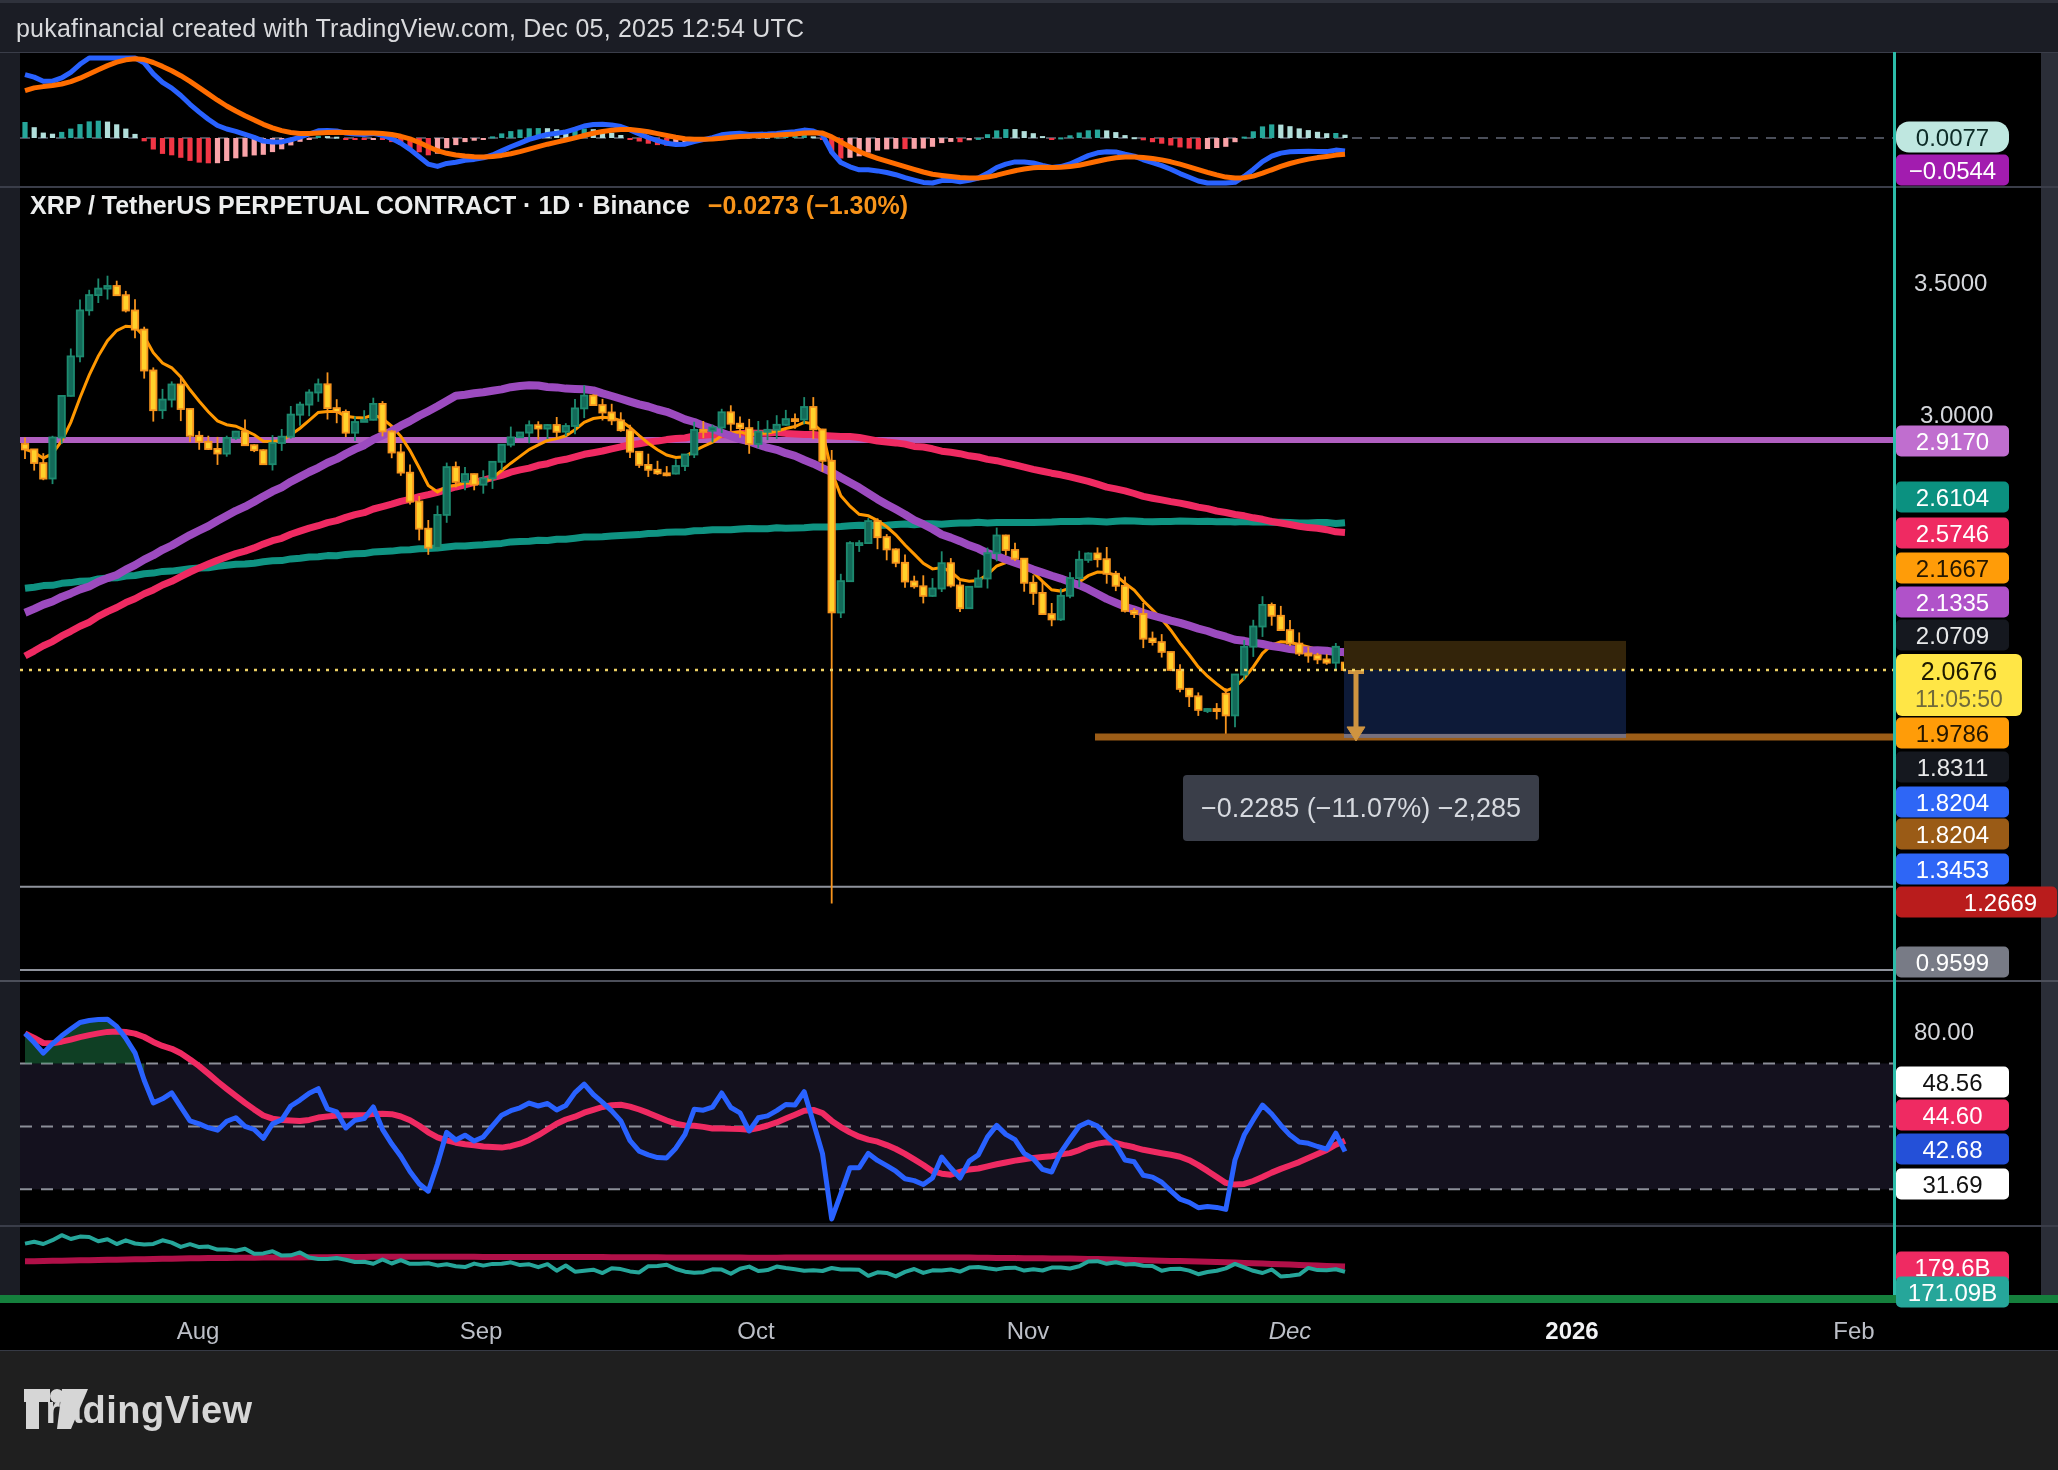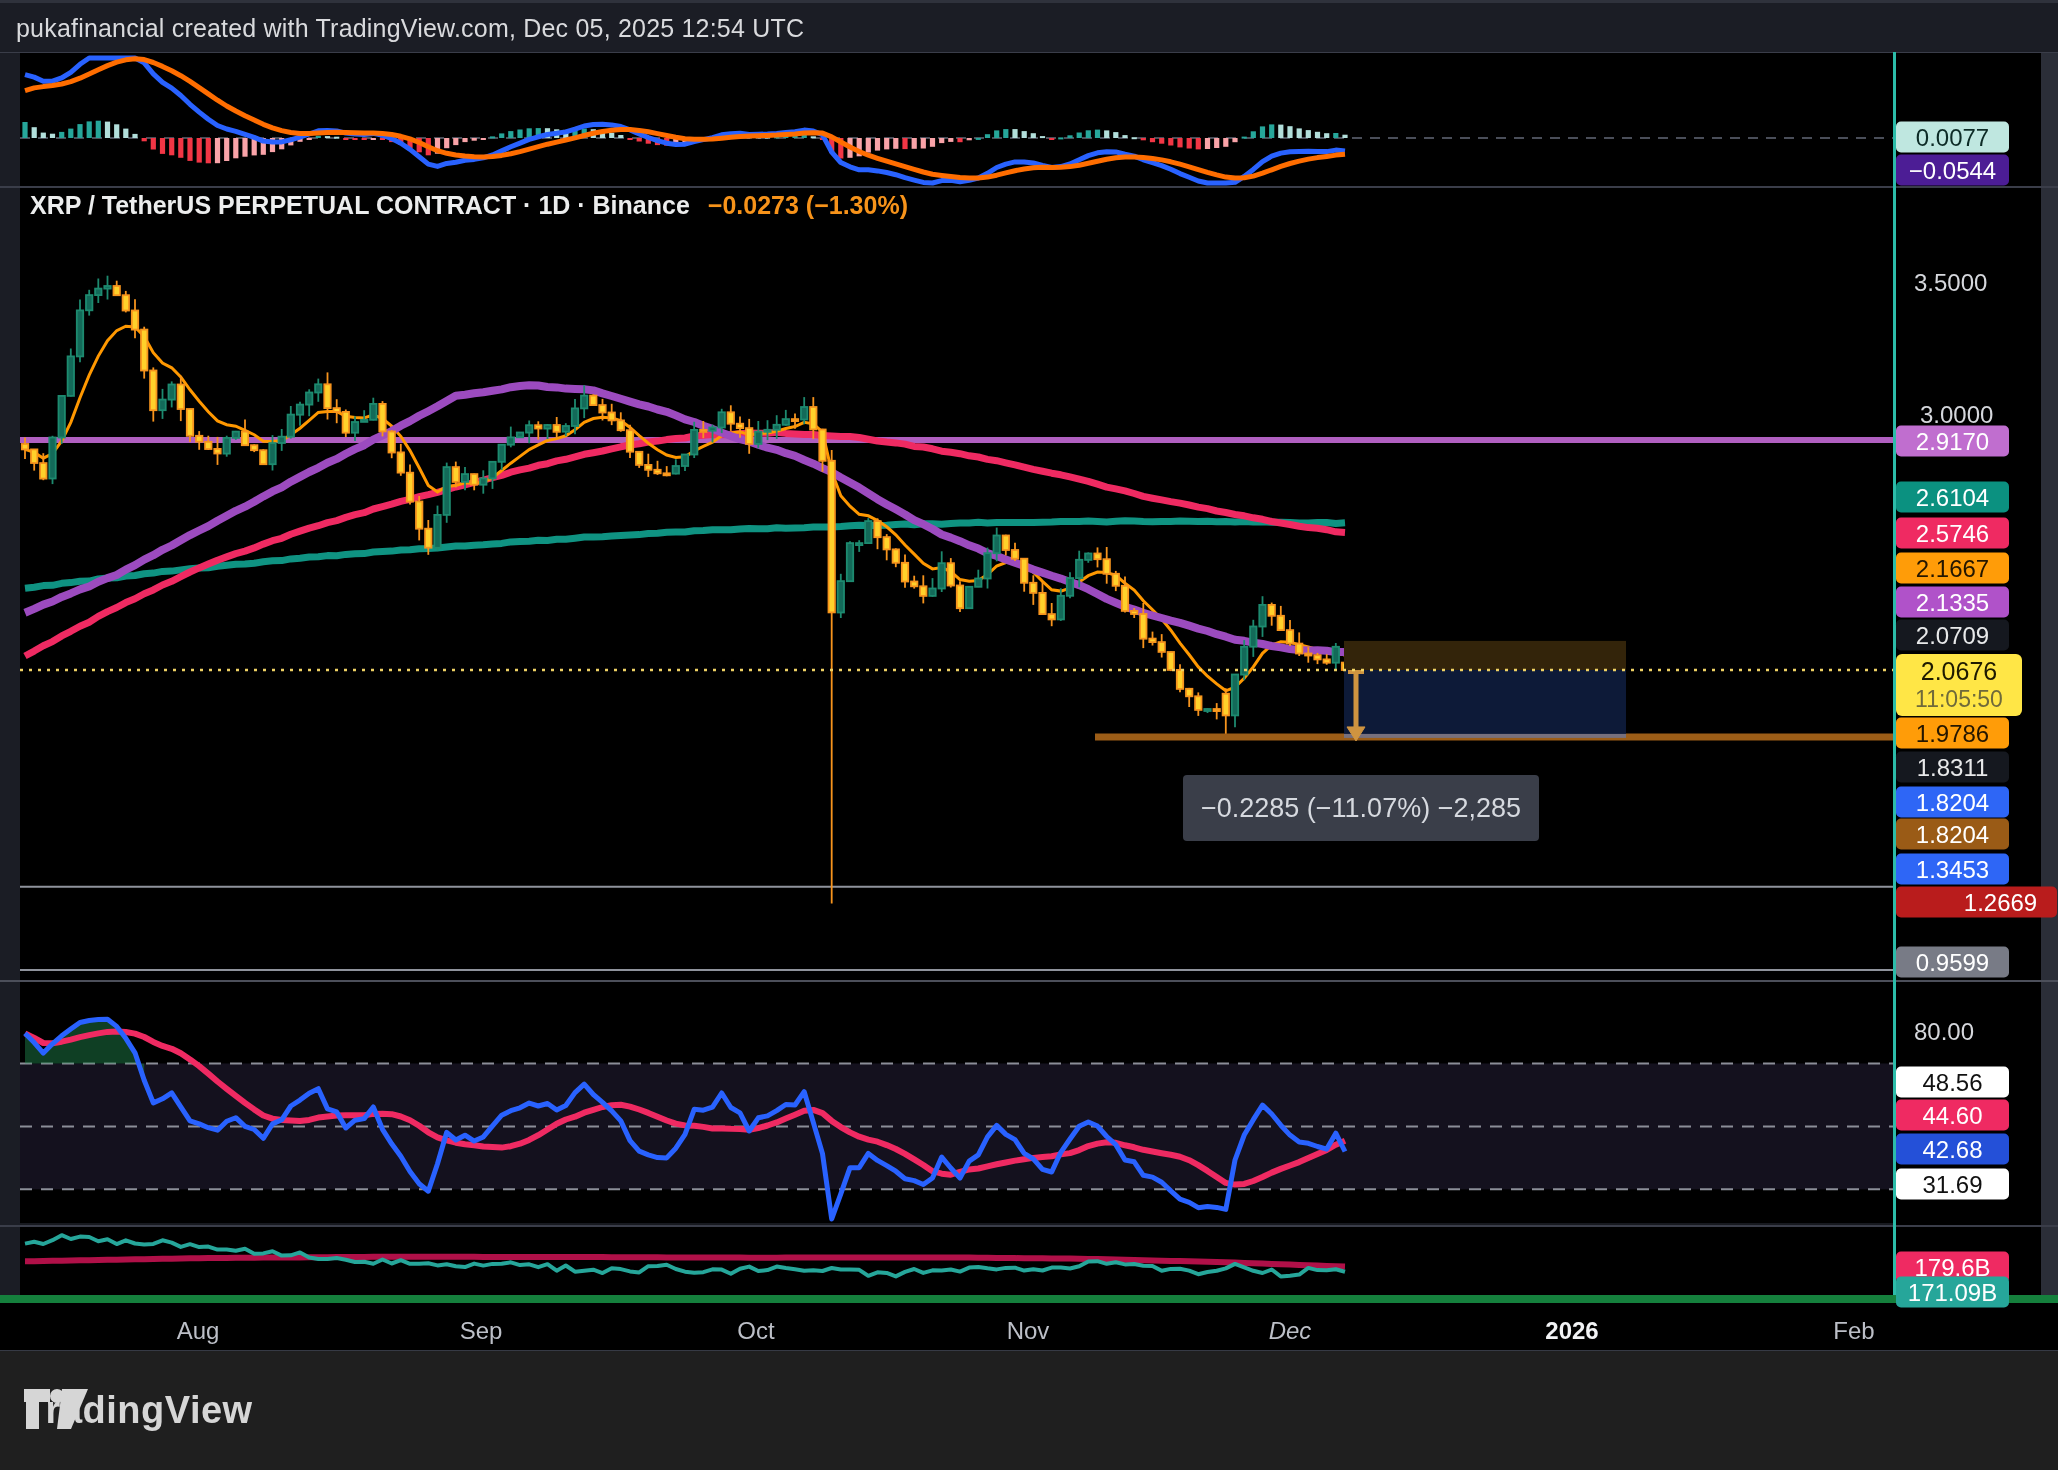--- a/index.html
+++ b/index.html
@@ -603,22 +603,22 @@
       <div class="plabel abs" style="top: 767px; background: rgb(21, 24, 31); color: rgb(232, 233, 234);">1.8311</div>
       <div class="plabel abs" style="top: 802px; background: rgb(46, 102, 246); color: rgb(255, 255, 255);">1.8204</div>
       <div class="plabel abs" style="top: 834px; background: rgb(154, 91, 22); color: rgb(255, 255, 255);">1.8204</div>
       <div class="plabel abs" style="top: 869px; background: rgb(46, 102, 246); color: rgb(255, 255, 255);">1.3453</div>
       <div class="plabel abs" style="top: 902px; background: #b91c1c; color: rgb(255, 255, 255); padding-left: 48px;">1.2669</div>
       <div class="plabel abs" style="top: 962px; background: rgb(120, 123, 134); color: rgb(255, 255, 255);">0.9599</div>
       <div id="cur-price" style="top: 685px; background: rgb(255, 230, 70);">
         <div class="p1">2.0676</div>
         <div class="p2">11:05:50</div>
       </div>
-      <div class="plabel abs" style="top: 137px; background: rgb(191, 231, 224); color: rgb(13, 43, 38);">0.0077</div>
-      <div class="plabel abs" style="top: 170px; background: #4c1d95; color: rgb(255, 255, 255);">−0.0544</div>
+      <div class="plabel abs" style="top: 137px; background: rgb(191, 231, 224); color: rgb(13, 43, 38); border-radius: 13px;">0.0077</div>
+      <div class="plabel abs" style="top: 170px; background: #a21caf; color: rgb(255, 255, 255);">−0.0544</div>
       <div class="tick" style="top: 1032px;">80.00</div>
       <div class="plabel abs" style="top: 1082px; background: rgb(255, 255, 255); color: rgb(17, 17, 17);">48.56</div>
       <div class="plabel abs" style="top: 1115px; background: rgb(239, 42, 98); color: rgb(255, 255, 255);">44.60</div>
       <div class="plabel abs" style="top: 1149px; background: rgb(36, 80, 216); color: rgb(255, 255, 255);">42.68</div>
       <div class="plabel abs" style="top: 1184px; background: rgb(255, 255, 255); color: rgb(17, 17, 17);">31.69</div>
       <div class="plabel abs" style="top: 1267px; background: rgb(239, 42, 98); color: rgb(255, 255, 255);">179.6B</div>
       <div class="plabel abs" style="top: 1292px; background: rgb(38, 166, 154); color: rgb(255, 255, 255);">171.09B</div>
     </div>
   </div>
 

